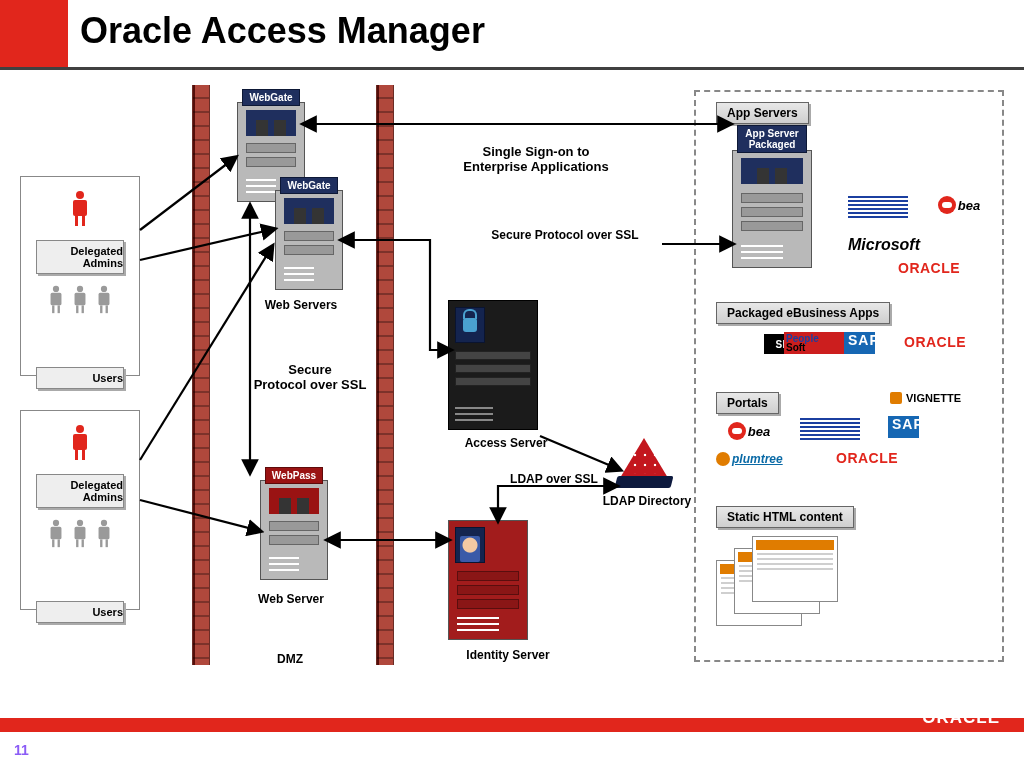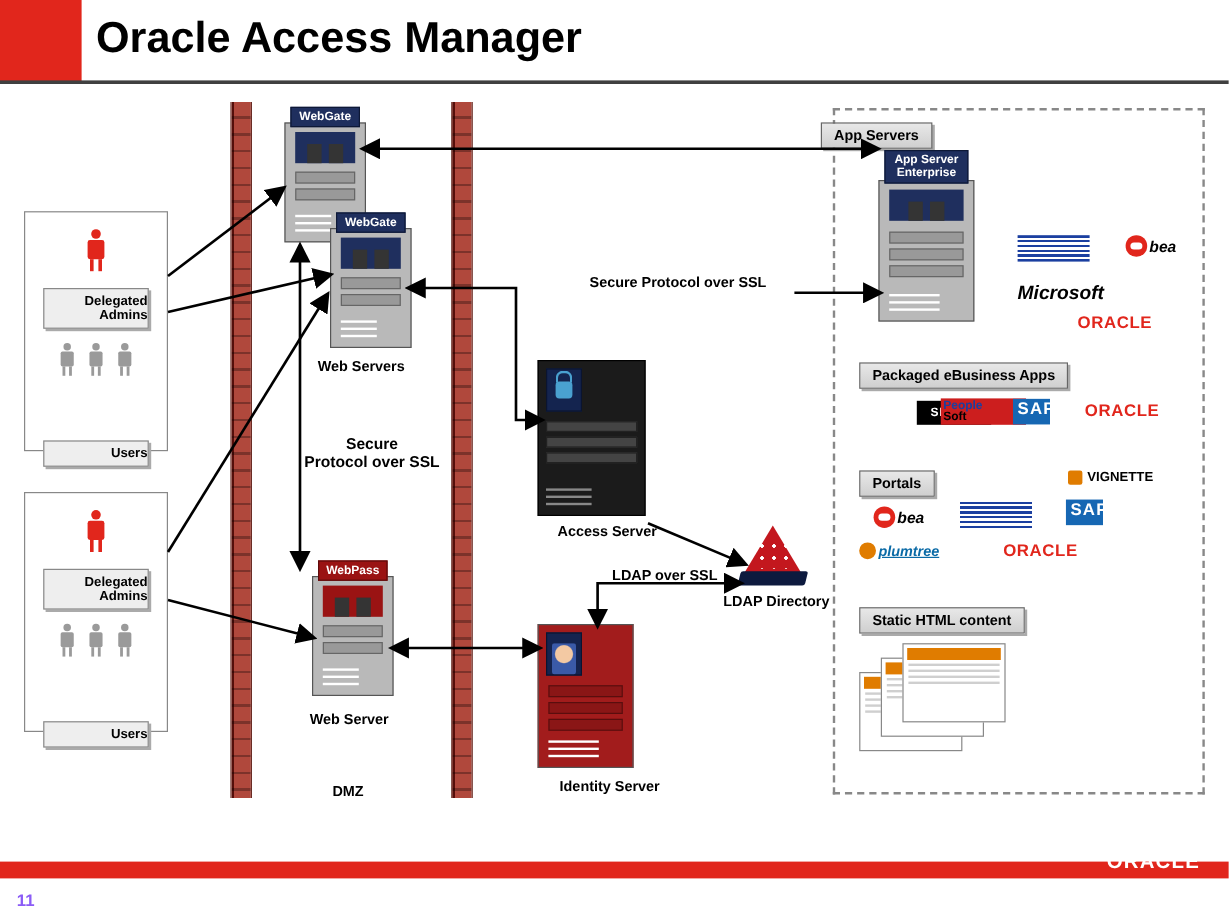--- a/index.html
+++ b/index.html
@@ -242,20 +242,22 @@
       <div class="drive" style="top:54px"></div>
     <div class="lines">
         <div></div>
         <div></div>
         <div></div>
       </div>
   </div>
   <div class="caption" style="left:236px; top:592px; width:110px">Web Server</div>
   <div class="caption" style="left:250px; top:652px; width:80px">DMZ</div>
 
+  <div class="caption2" style="left:436px; top:144px; width:200px; white-space:pre-line">Single Sign-on to
+Enterprise Applications</div>
   <div class="caption" style="left:460px; top:228px; width:210px">Secure  Protocol over SSL</div>
 
   <div class="access-srv" style="left:448px; top:300px">
     <div class="pad">
         <div class="lock"></div>
       </div>
     <div class="drive" style="top:50px"></div>
       <div class="drive" style="top:63px"></div>
       <div class="drive" style="top:76px"></div>
     <div class="lines">
@@ -284,24 +286,24 @@
     <div class="lines">
         <div></div>
         <div></div>
         <div></div>
       </div>
   </div>
   <div class="caption" style="left:448px; top:648px; width:120px">Identity Server</div>
 
   <div class="right-panel" style="left:694px; top:90px; width:310px; height:572px"></div>
 
-  <div class="section-head" style="left:684px; top:102px">App Servers</div>
+  <div class="section-head" style="left:716px; top:102px">App Servers</div>
   <div class="server" style="left:732px; top:150px; height:118px; width:80px">
     <div class="tag" style="top:-26px; padding:2px 0; line-height:11px; white-space:pre-line">App Server
-Enterprise</div>
+Packaged</div>
     <div class="slots">
         <span></span>
         <span></span>
       </div>
     <div class="drive" style="top:42px"></div>
       <div class="drive" style="top:56px"></div>
       <div class="drive" style="top:70px"></div>
     <div class="lines">
         <div></div>
         <div></div>

